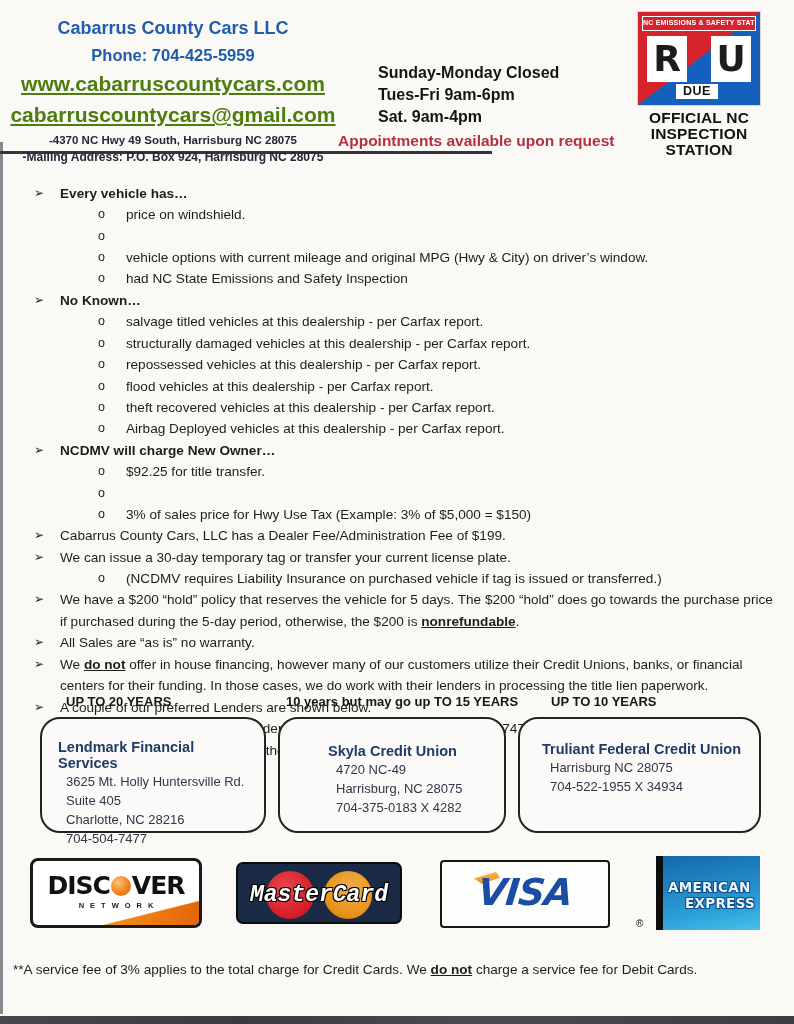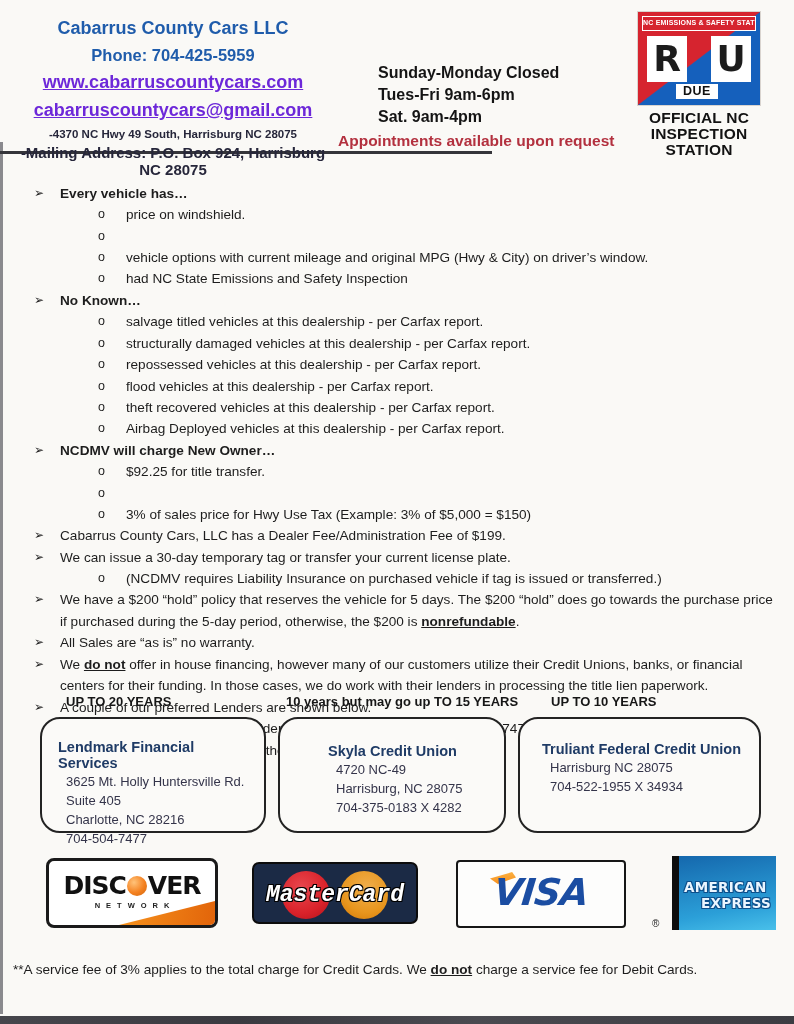--- a/index.html
+++ b/index.html
@@ -11,23 +11,23 @@
   }
   
   .scan-left{position:absolute;left:0;top:142px;width:3px;height:872px;background:#6e6e74;opacity:.8;}
   .scan-bottom{position:absolute;left:0;bottom:0;width:794px;height:8px;background:linear-gradient(90deg,#46464c,#3a3a40 30%,#4a4a50 60%,#3c3c42);}
   .hdr-rule{position:absolute;left:0;top:151px;width:492px;height:3px;background:#35353a;}
 
   
   .company{position:absolute;left:10px;top:18px;width:326px;text-align:center;}
   .c-name{font-size:18px;font-weight:bold;color:#1f5cab;margin-bottom:7px;}
   .c-phone{font-size:16.5px;font-weight:bold;color:#1f5cab;margin-bottom:7px;}
-  .c-link{display:block;font-size:18px;font-weight:bold;color:#6d28d9;text-decoration:underline;margin-bottom:7px;cursor:pointer;}
+  .c-link{display:block;font-size:21px;font-weight:bold;color:#4d7c0f;text-decoration:underline;margin-bottom:7px;cursor:pointer;}
   .c-street{font-size:11.5px;font-weight:bold;color:#26263a;margin-top:2px;}
-  .c-mailing{font-size:15px;font-weight:bold;color:#26263a;margin-top:4px;}
+  .c-mailing{font-size:12px;font-weight:bold;color:#26263a;margin-top:4px;}
 
   
   .hours{position:absolute;left:378px;top:62px;width:280px;}
   .hours-line{font-size:16px;font-weight:bold;color:#141414;line-height:1.38;}
   .hours-note{font-size:15.5px;font-weight:bold;color:#b3313f;margin-left:-40px;margin-top:4px;white-space:nowrap;}
 
   
   .badge{position:absolute;left:630px;top:12px;width:138px;text-align:center;}
   .badge-sq{
     position:relative;width:122px;height:93px;margin:0 auto;
@@ -69,21 +69,21 @@
     position:absolute;top:25px;height:116px;border:2.5px solid #232323;border-radius:20px;
     background:#fbfaf8;box-sizing:border-box;
   }
   .lbx1{left:40px;width:226px;padding:20px 8px 0 16px;}
   .lbx2{left:278px;width:228px;padding:24px 8px 0 48px;}
   .lbx3{left:518px;width:243px;padding:22px 6px 0 22px;}
   .lbx-title{font-size:14.5px;font-weight:bold;color:#1f3b66;margin-bottom:2px;}
   .lbx-line{font-size:13px;color:#34344a;line-height:1.45;padding-left:8px;}
 
   
-  .cards{position:absolute;left:16px;top:854px;width:698px;height:90px;}
+  .cards{position:absolute;left:0;top:854px;width:698px;height:90px;}
   .card{position:absolute;box-sizing:border-box;}
   .discover{left:30px;top:4px;width:172px;height:70px;background:#fff;border:3px solid #1a1a1a;border-radius:8px;overflow:hidden;}
   .disc-text{display:flex;justify-content:center;align-items:center;margin-top:10px;font-weight:900;font-size:25px;letter-spacing:-1px;color:#111;font-family:"DejaVu Sans",sans-serif;}
   .disc-o{width:20px;height:20px;border-radius:50%;margin:0 1px;background:radial-gradient(circle at 35% 32%,#ffc37a,#f48120 55%,#cf650b);}
   .disc-net{text-align:center;font-size:7.5px;font-weight:bold;letter-spacing:6px;color:#222;margin-top:1px;margin-left:6px;}
   .disc-swoosh{position:absolute;right:0;bottom:0;width:96px;height:24px;background:linear-gradient(100deg,#f7941e,#e2640a);clip-path:polygon(0 100%,100% 0,100% 100%);}
   .mastercard{left:236px;top:8px;width:166px;height:62px;background:#1b2a45;border:2px solid #0c0c0c;border-radius:7px;overflow:hidden;}
   .mc-c{position:absolute;top:7px;width:48px;height:48px;border-radius:50%;}
   .mc-red{left:28px;background:radial-gradient(circle at 40% 35%,#e8474e,#d9222a 60%,#b2121a);}
   .mc-org{left:86px;background:radial-gradient(circle at 55% 35%,#ffb84d,#f79e1b 60%,#e07c00);opacity:.93;}

